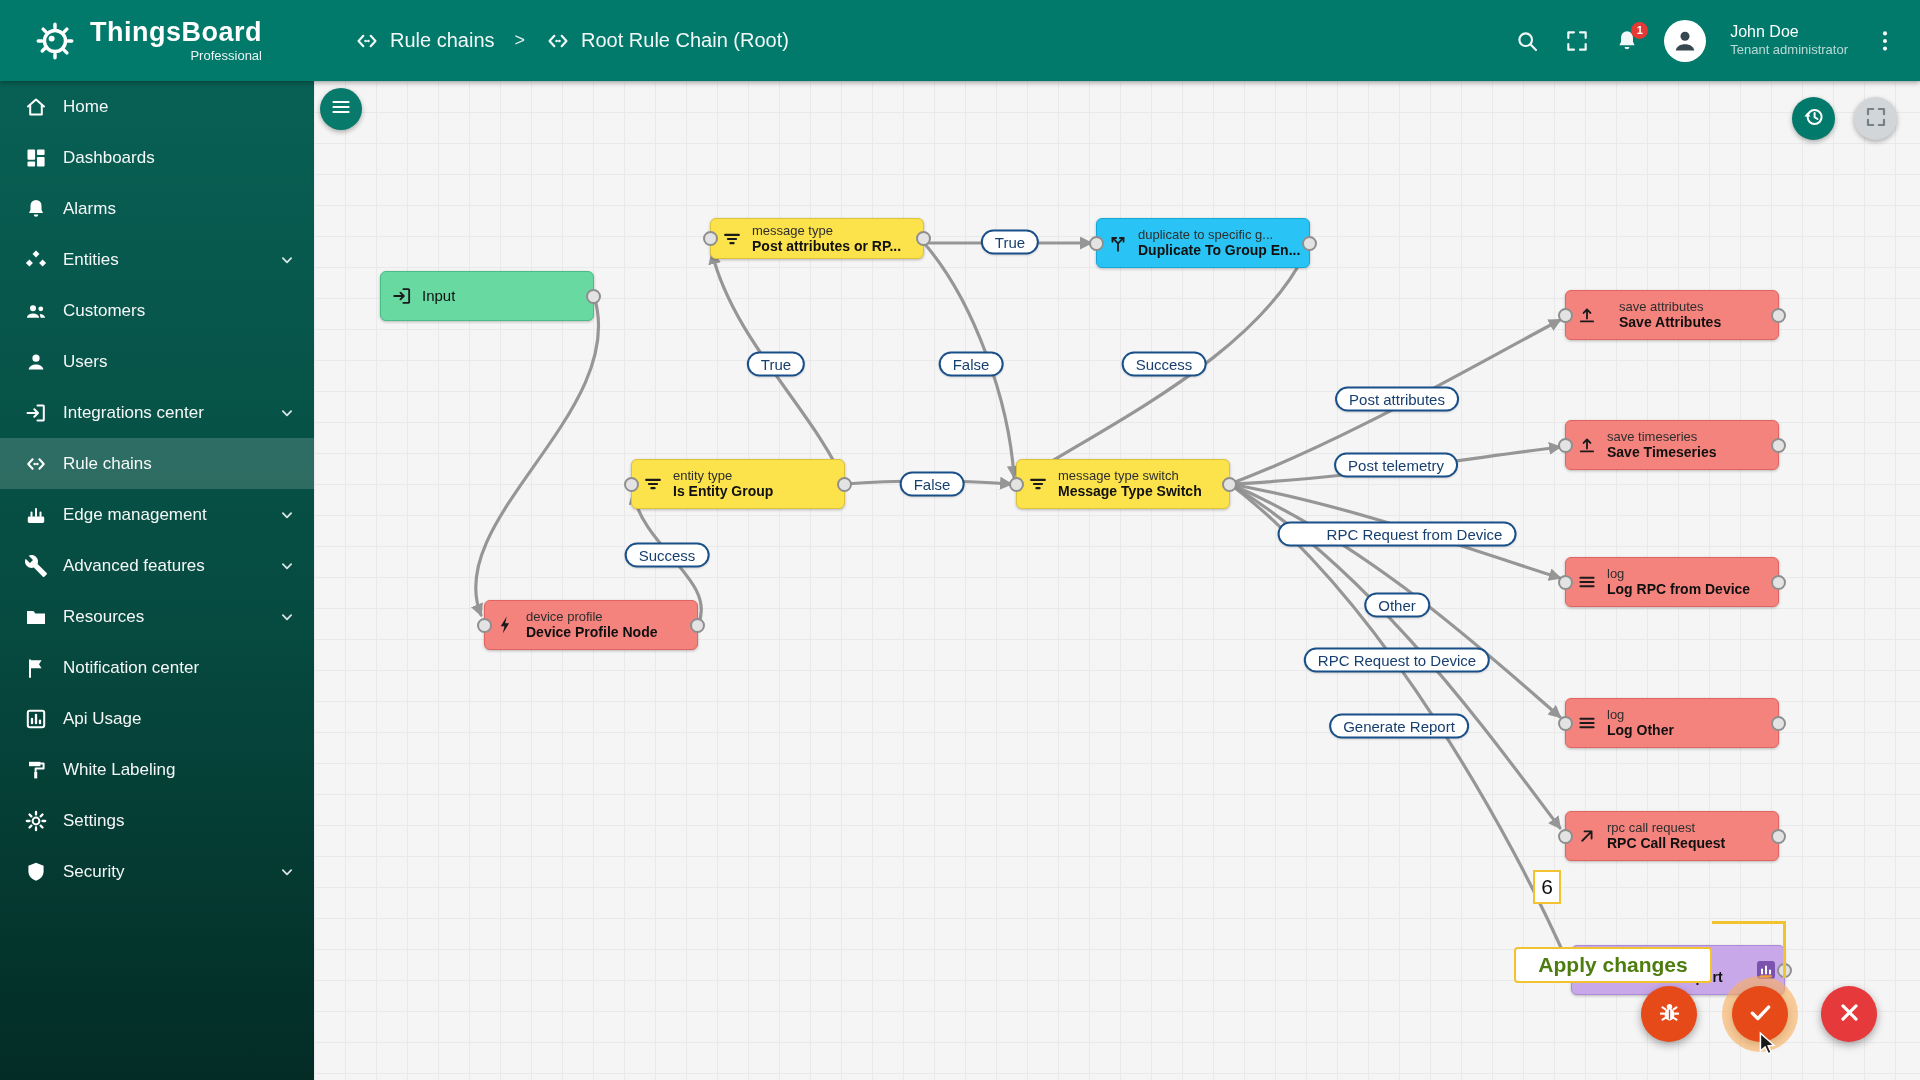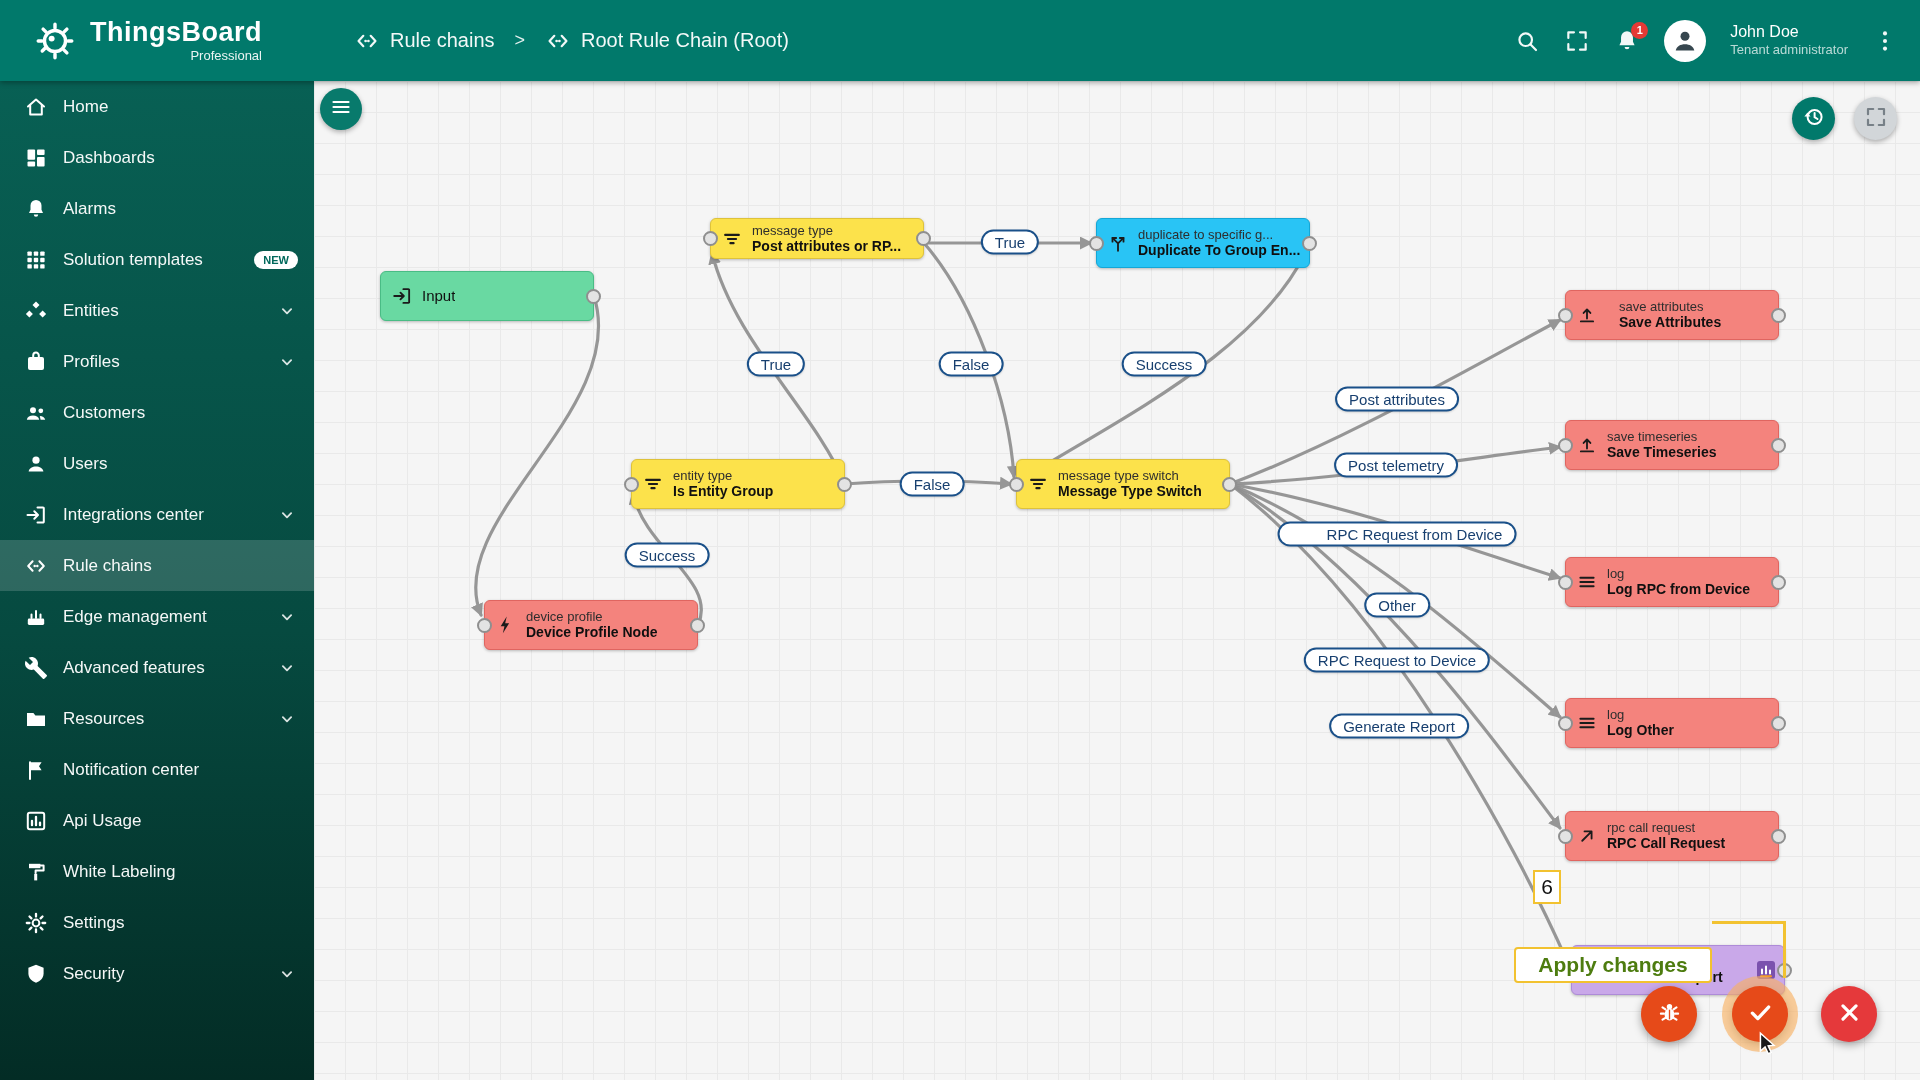--- a/index.html
+++ b/index.html
@@ -209,60 +209,27 @@
               <path fill="currentColor" d="M12 3a5.5 5.5 0 0 0-5.5 5.5v4.3L5 16h14l-1.5-3.2V8.5A5.5 5.5 0 0 0 12 3z"></path>
               <path fill="currentColor" d="M9.8 17.5h4.4a2.2 2.2 0 0 1-4.4 0z"></path>
             </svg>
           </span>
           <span class="s-label">Alarms</span>
         </div>
         <div class="side-item">
           <span class="s-icon">
             <svg viewBox="0 0 24 24">
               <g fill="currentColor">
-                <rect x="3.4" y="3.4" width="4.4" height="4.4" rx=".9"></rect>
-                <rect x="9.8" y="3.4" width="4.4" height="4.4" rx=".9"></rect>
-                <rect x="16.2" y="3.4" width="4.4" height="4.4" rx=".9"></rect>
-                <rect x="3.4" y="9.8" width="4.4" height="4.4" rx=".9"></rect>
-                <rect x="9.8" y="9.8" width="4.4" height="4.4" rx=".9"></rect>
-                <rect x="16.2" y="9.8" width="4.4" height="4.4" rx=".9"></rect>
-                <rect x="3.4" y="16.2" width="4.4" height="4.4" rx=".9"></rect>
-                <rect x="9.8" y="16.2" width="4.4" height="4.4" rx=".9"></rect>
-                <rect x="16.2" y="16.2" width="4.4" height="4.4" rx=".9"></rect>
-              </g>
-            </svg>
-          </span>
-          <span class="s-label">Solution templates</span>
-          <span class="badge-new">NEW</span>
-        </div>
-        <div class="side-item">
-          <span class="s-icon">
-            <svg viewBox="0 0 24 24">
-              <g fill="currentColor">
                 <path d="M12 2.4l3.5 3.5L12 9.4 8.5 5.9z"></path>
                 <path d="M5.4 11.4l3.5 3.5-3.5 3.5-3.5-3.5z"></path>
                 <path d="M18.6 11.4l3.5 3.5-3.5 3.5-3.5-3.5z"></path>
               </g>
             </svg>
           </span>
           <span class="s-label">Entities</span>
-          <span class="chev">
-            <svg viewBox="0 0 24 24">
-              <path stroke="currentColor" fill="none" stroke-width="2" stroke-linecap="round" stroke-linejoin="round" d="M7.5 10l4.5 4.5L16.5 10"></path>
-            </svg>
-          </span>
-        </div>
-        <div class="side-item">
-          <span class="s-icon">
-            <svg viewBox="0 0 24 24">
-              <path stroke="currentColor" fill="none" stroke-width="2" stroke-linecap="round" stroke-linejoin="round" d="M9.2 7V5.4A2.8 2.8 0 0 1 12 2.6a2.8 2.8 0 0 1 2.8 2.8V7"></path>
-              <rect x="4" y="7" width="16" height="13" rx="2" fill="currentColor"></rect>
-            </svg>
-          </span>
-          <span class="s-label">Profiles</span>
           <span class="chev">
             <svg viewBox="0 0 24 24">
               <path stroke="currentColor" fill="none" stroke-width="2" stroke-linecap="round" stroke-linejoin="round" d="M7.5 10l4.5 4.5L16.5 10"></path>
             </svg>
           </span>
         </div>
         <div class="side-item">
           <span class="s-icon">
             <svg viewBox="0 0 24 24">
               <g fill="currentColor">

